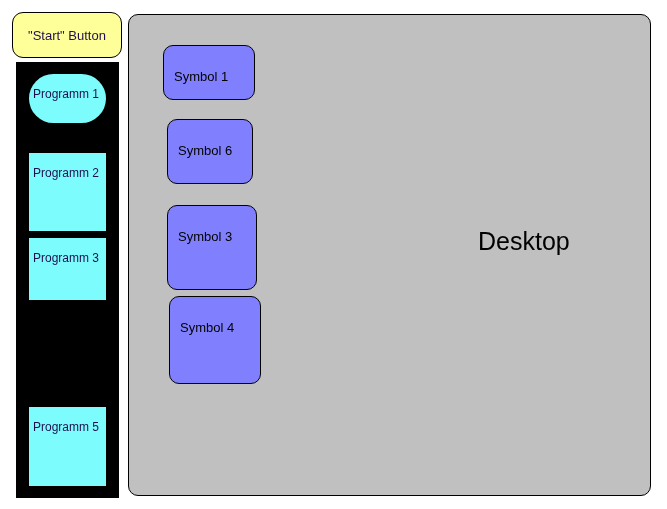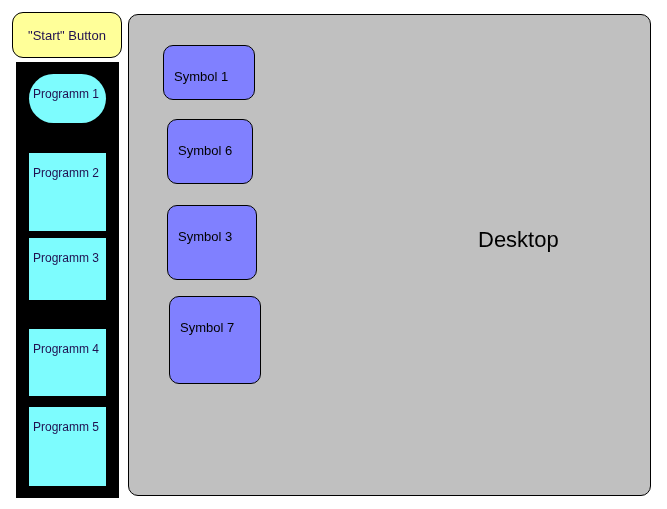--- a/index.html
+++ b/index.html
@@ -83,21 +83,21 @@
     background: #c0c0c0;
     border: 1px solid #000000;
     border-radius: 10px;
     box-sizing: border-box;
   }
 
   #desktop-label {
     position: absolute;
     left: 349px;
     top: 214px;
-    font-size: 22px;
+    font-size: 25px;
     line-height: 1;
     color: #000000;
     white-space: nowrap;
   }
 
   .symbol-box {
     position: absolute;
     background: #8080ff;
     border: 1px solid #000000;
     border-radius: 10px;
@@ -126,43 +126,40 @@
   <div id="taskbar">
     <div class="program-button" style="top:12px;height:49px;border-radius:26px;">
       <span class="program-label">Programm 1</span>
     </div>
     <div class="program-button" style="top:91px;height:78px;">
       <span class="program-label">Programm 2</span>
     </div>
     <div class="program-button" style="top:176px;height:62px;">
       <span class="program-label">Programm 3</span>
     </div>
-    <div class="program-button" style="top:267px;height:67px;">
-      <span class="program-label">Programm 4</span>
-    </div>
     <div class="program-button" style="top:345px;height:79px;padding-left:12px;">
       <span class="program-label">Programm 5</span>
     </div>
   </div>
 
   <div id="desktop-panel">
 
     <div class="symbol-box" style="left:34px;top:30px;width:92px;height:55px;">
       <span class="symbol-label">Symbol 1</span>
     </div>
 
     <div class="symbol-box" style="left:38px;top:104px;width:86px;height:65px;">
       <span class="symbol-label">Symbol 6</span>
     </div>
 
-    <div class="symbol-box" style="left:38px;top:190px;width:90px;height:75px;">
+    <div class="symbol-box" style="left:38px;top:190px;width:90px;height:85px;">
       <span class="symbol-label">Symbol 3</span>
     </div>
 
     <div class="symbol-box" style="left:40px;top:281px;width:92px;height:88px;">
-      <span class="symbol-label">Symbol 7</span>
+      <span class="symbol-label">Symbol 4</span>
     </div>
 
     <div id="desktop-label">Desktop</div>
 
   </div>
 
 </div>
 
 </body></html>

